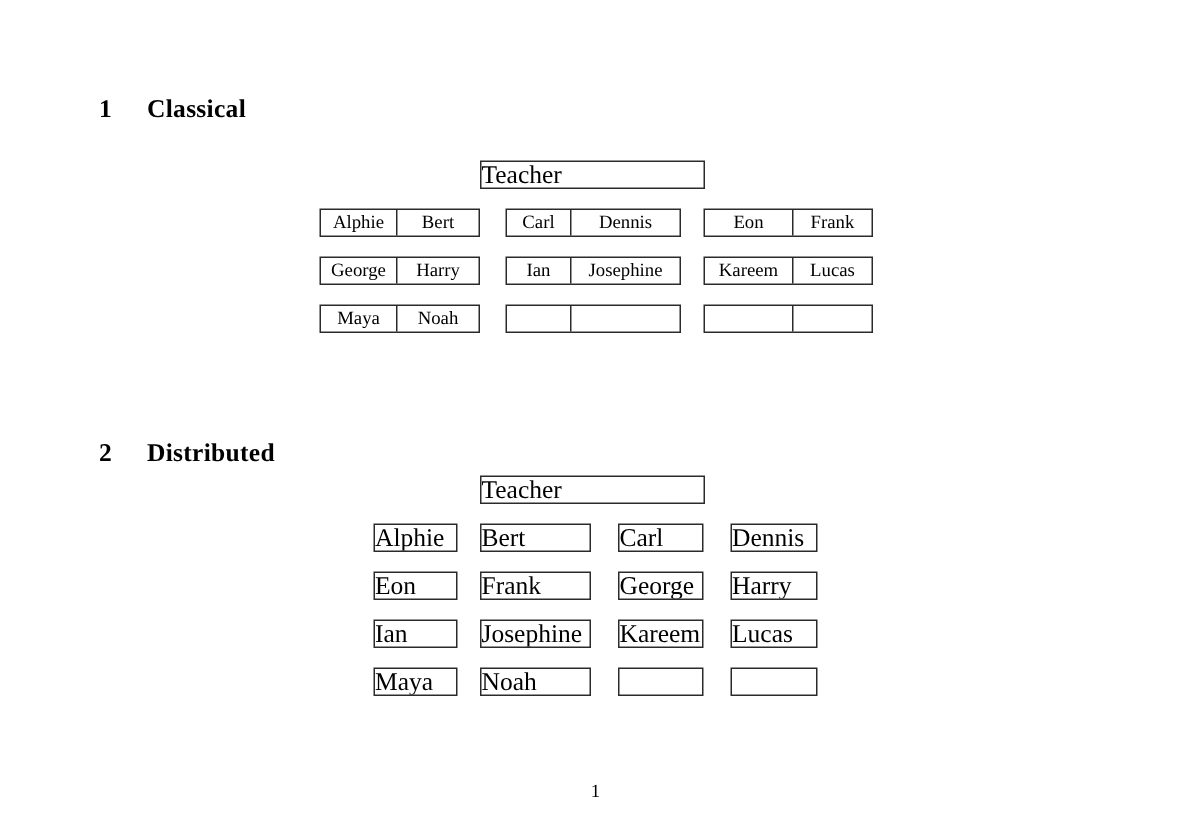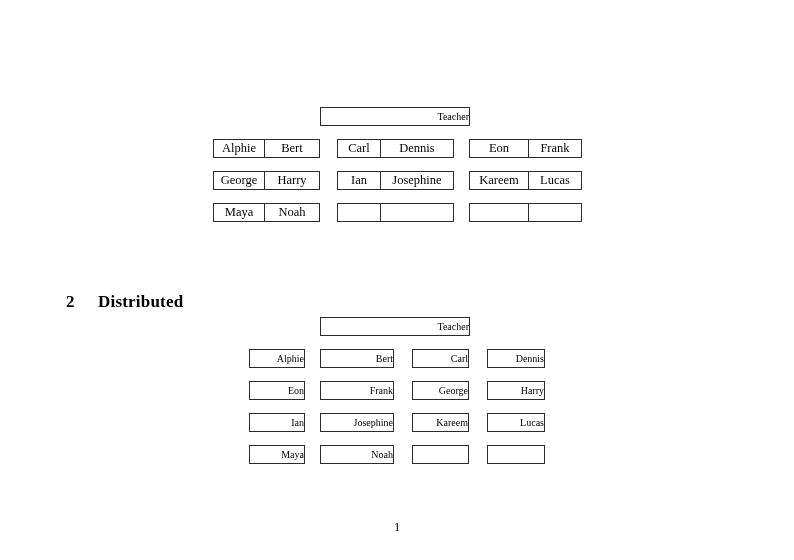--- a/index.html
+++ b/index.html
@@ -43,22 +43,22 @@
   #figure-distributed { left: 0; top: 0; }
 
   
   .box {
     position: absolute;
     box-sizing: border-box;
     border: 1px solid #2b2b2b;
     background: #ffffff;
     height: 19px;
     line-height: 17px;
-    text-align: right;
-    font-size: 10px;
+    text-align: left;
+    font-size: 17px;
     white-space: nowrap;
     overflow: hidden;
   }
 
   
   .pair {
     position: absolute;
     box-sizing: border-box;
     border: 1px solid #2b2b2b;
     background: #ffffff;
@@ -123,20 +123,23 @@
     top: 520px;
     text-align: center;
     font-size: 12.5px;
   }
 </style>
 </head>
 <body>
 
 <div class="page">
 
+  <div class="section-heading" id="heading-classical">
+    <span class="sec-num">1</span><span>Classical</span>
+  </div>
 
   <div class="figure" id="figure-classical">
 
     <div class="box teacher-box" id="teacher-classical">Teacher</div>
 
     <div class="pair grp-a row-1">
       <span class="cell">Alphie</span>
       <span class="cell">Bert</span>
     </div>
     <div class="pair grp-a row-2">

